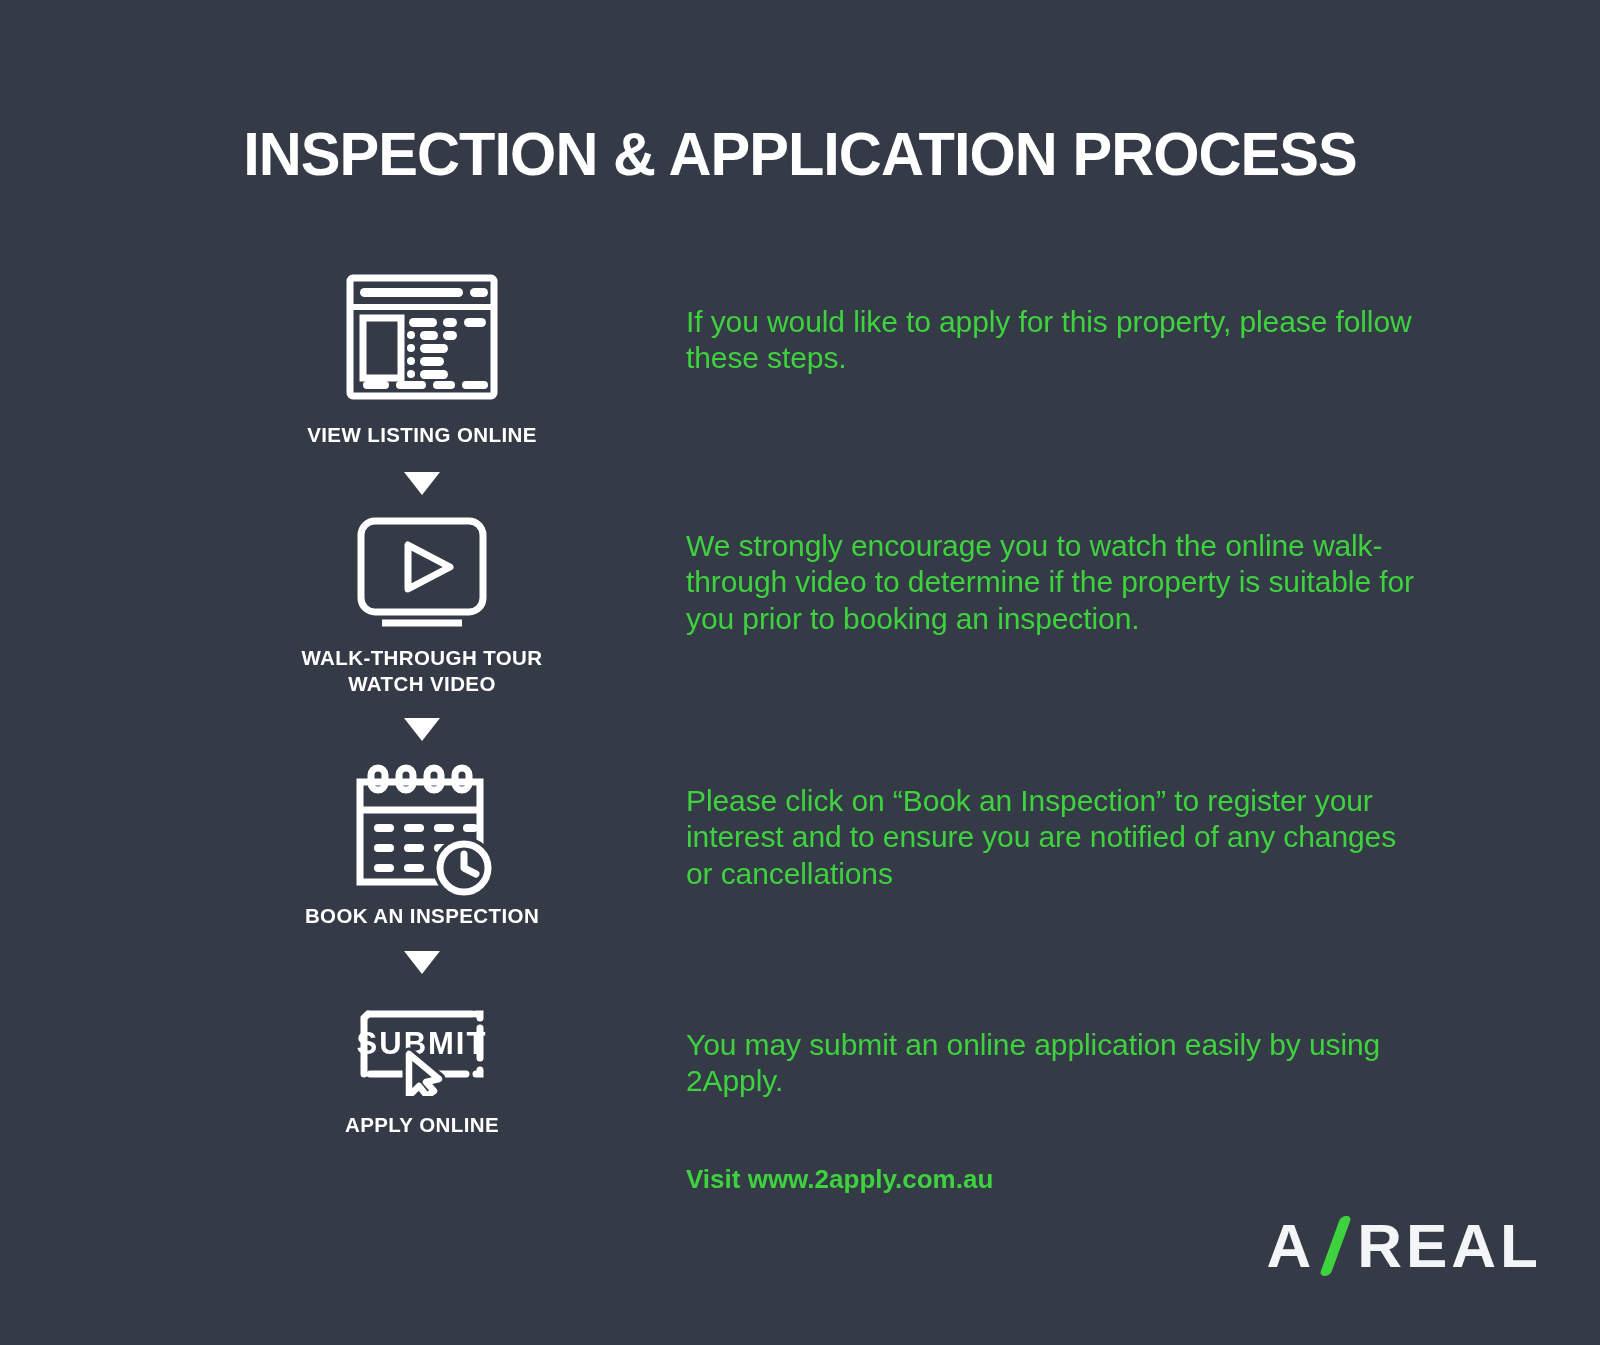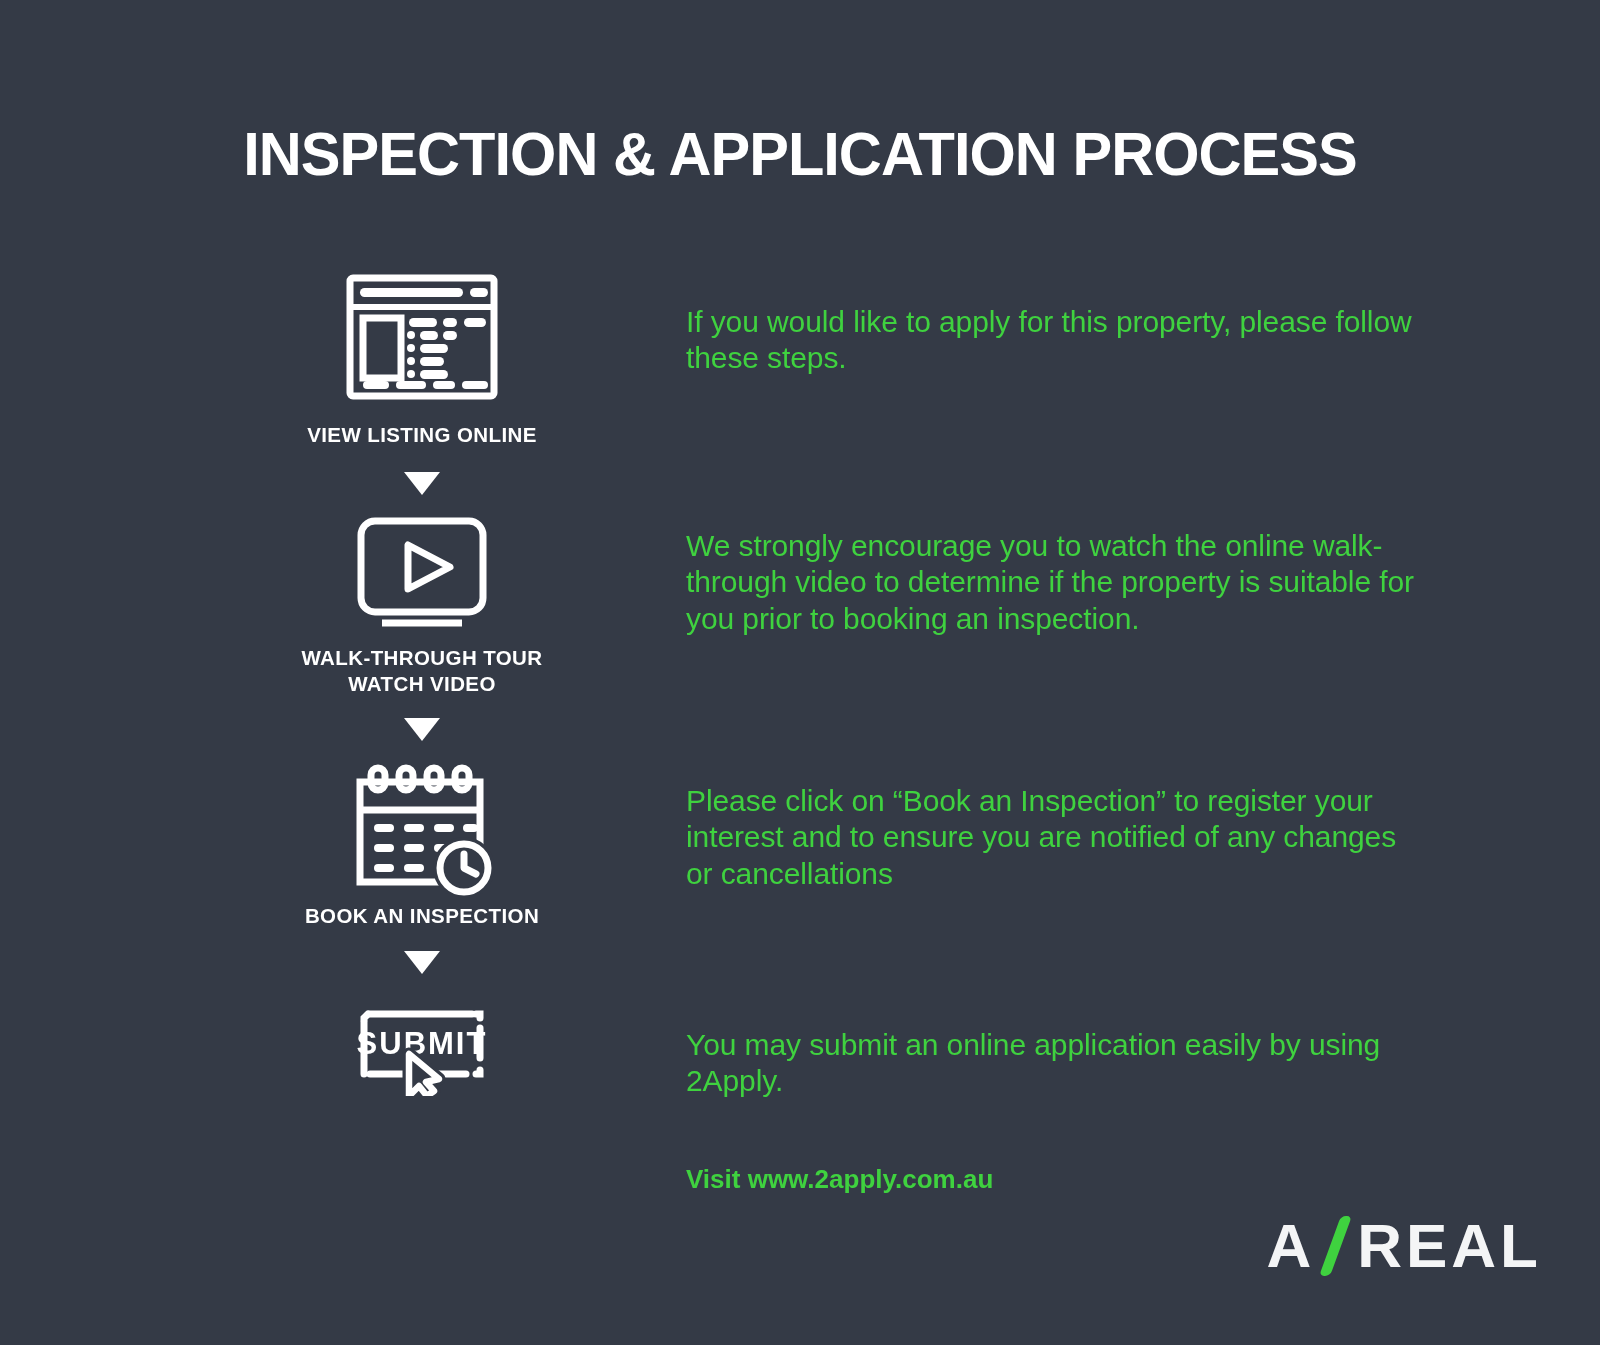--- a/index.html
+++ b/index.html
@@ -230,20 +230,21 @@
           <path d="M120 78 L24 78"></path>
           <path d="M18 78 L18 26"></path>
           <path d="M18 24 L18 22 L22 18"></path>
         </g>
         <text x="76" y="58" text-anchor="middle" font-family="Liberation Sans, sans-serif" font-size="31" font-weight="bold" letter-spacing="2" fill="#ffffff">SUBMIT</text>
 
         <path d="M63 58 L63 100 L73 90 L81 100 L88 95 L80 86 L93 83 Z" fill="#343a46" stroke="#343a46" stroke-width="13" stroke-linejoin="round"></path>
         <path d="M63 58 L63 100 L73 90 L81 100 L88 95 L80 86 L93 83 Z" fill="#343a46" stroke="#ffffff" stroke-width="6.5" stroke-linejoin="round"></path>
       </svg>
     </div>
+    <div class="step-label" style="margin-top:14px">APPLY ONLINE</div>
   </div>
 </div>
 
 <div id="text-column">
   <div class="copy copy-block" style="top:42px">If you would like to apply for this property, please follow these steps.</div>
 
   <div class="copy copy-block" style="top:266px">We strongly encourage you to watch the online walk-through video to determine if the property is suitable for you prior to booking an inspection.</div>
 
   <div class="copy copy-block" style="top:521px">Please click on “Book an Inspection” to register your interest and to ensure you are notified of any changes or cancellations</div>
 

